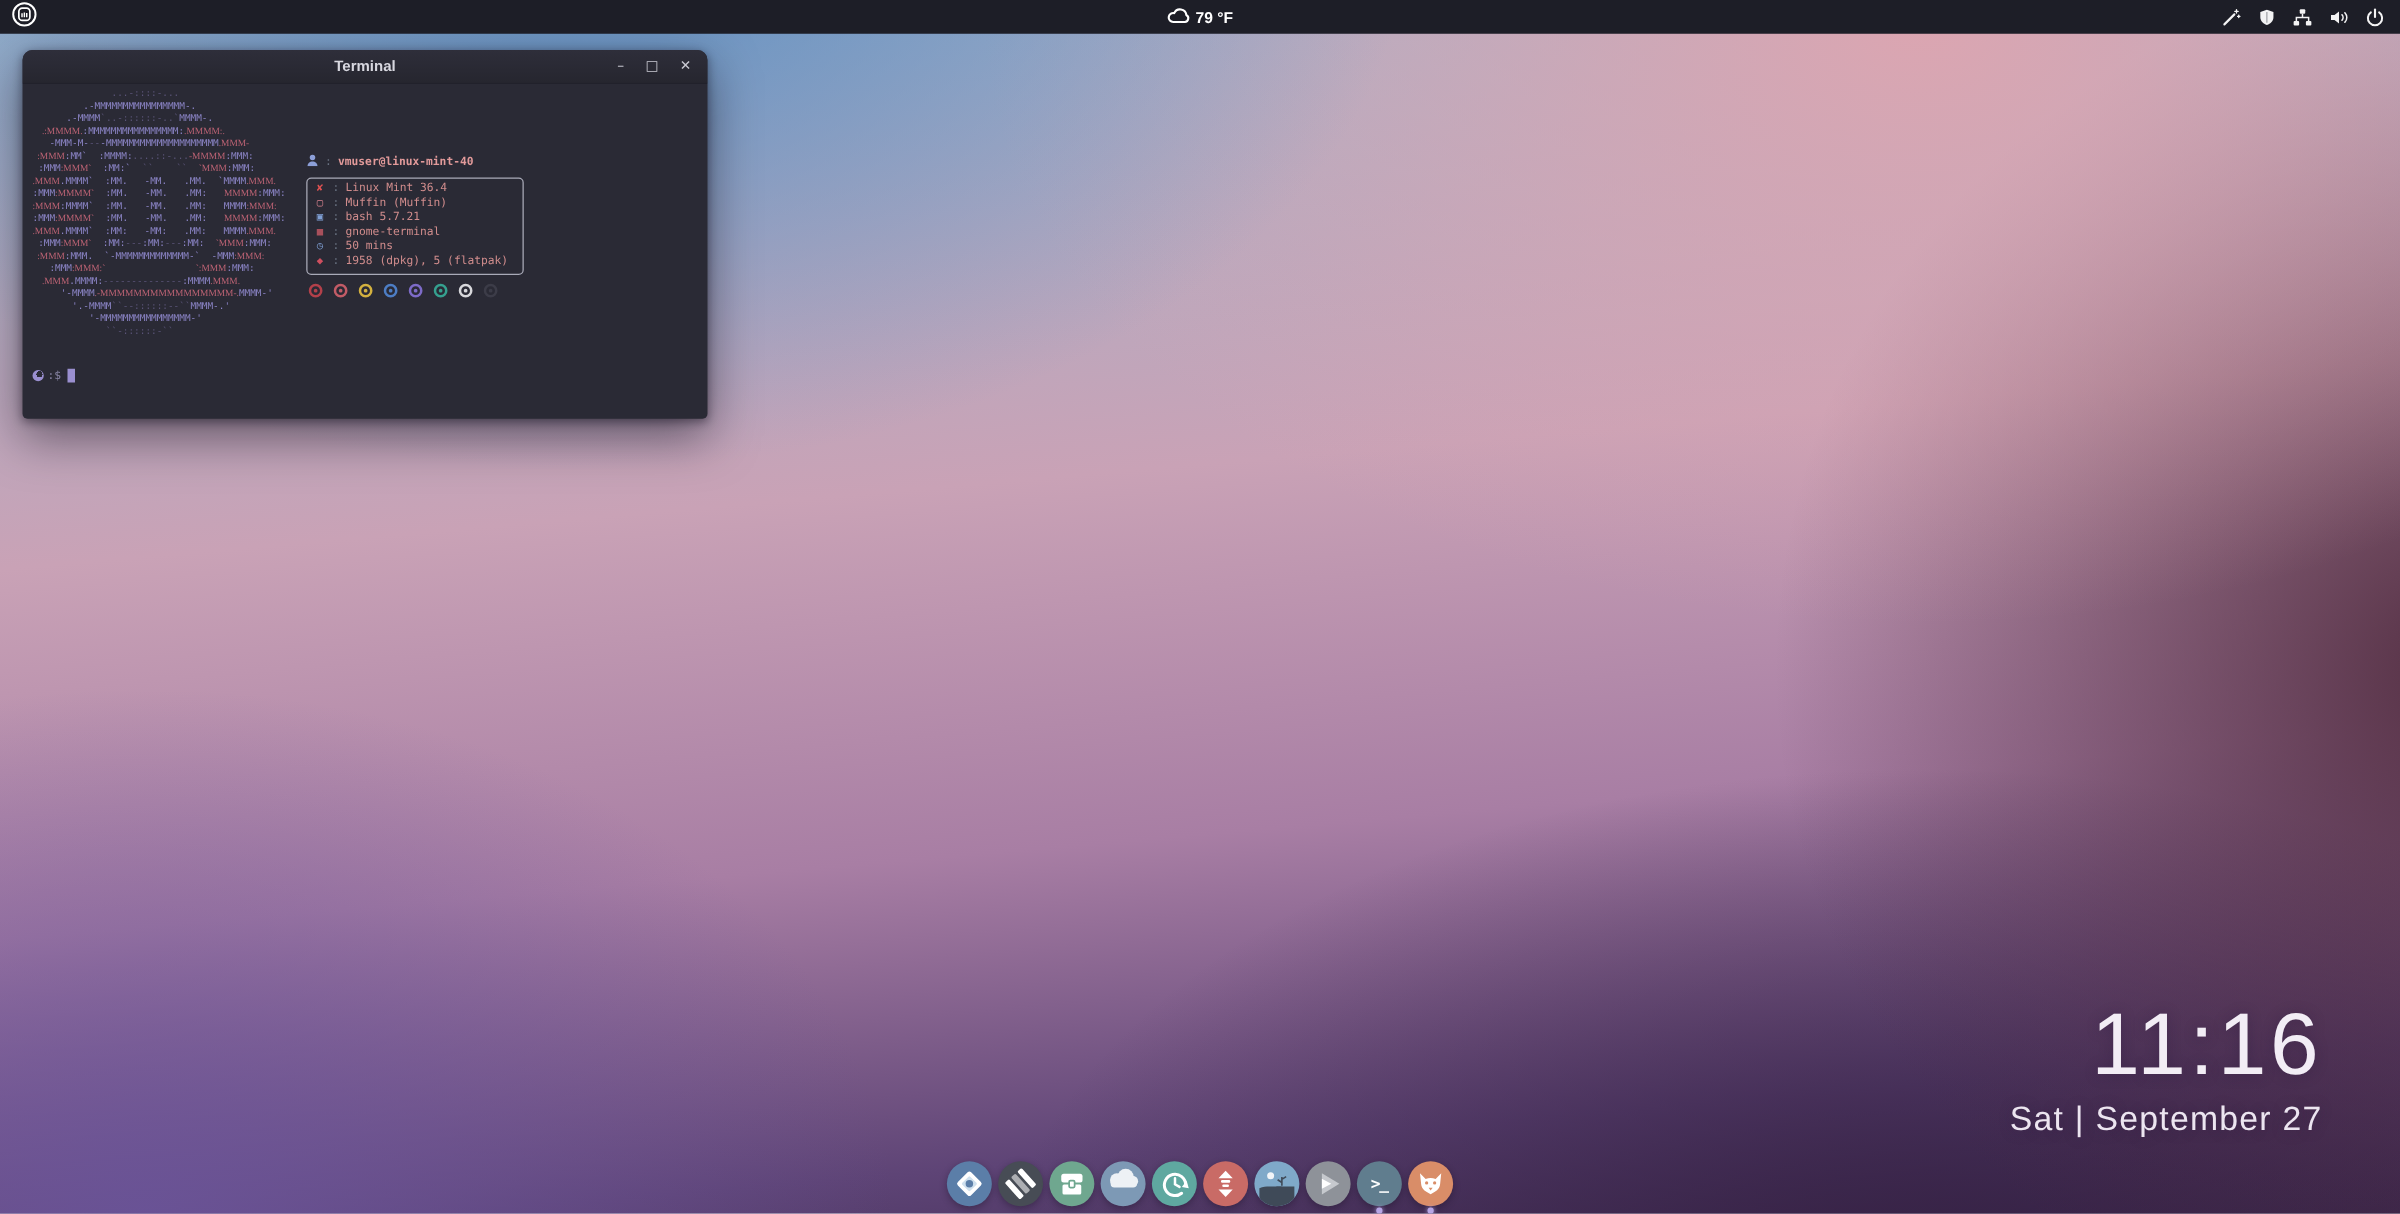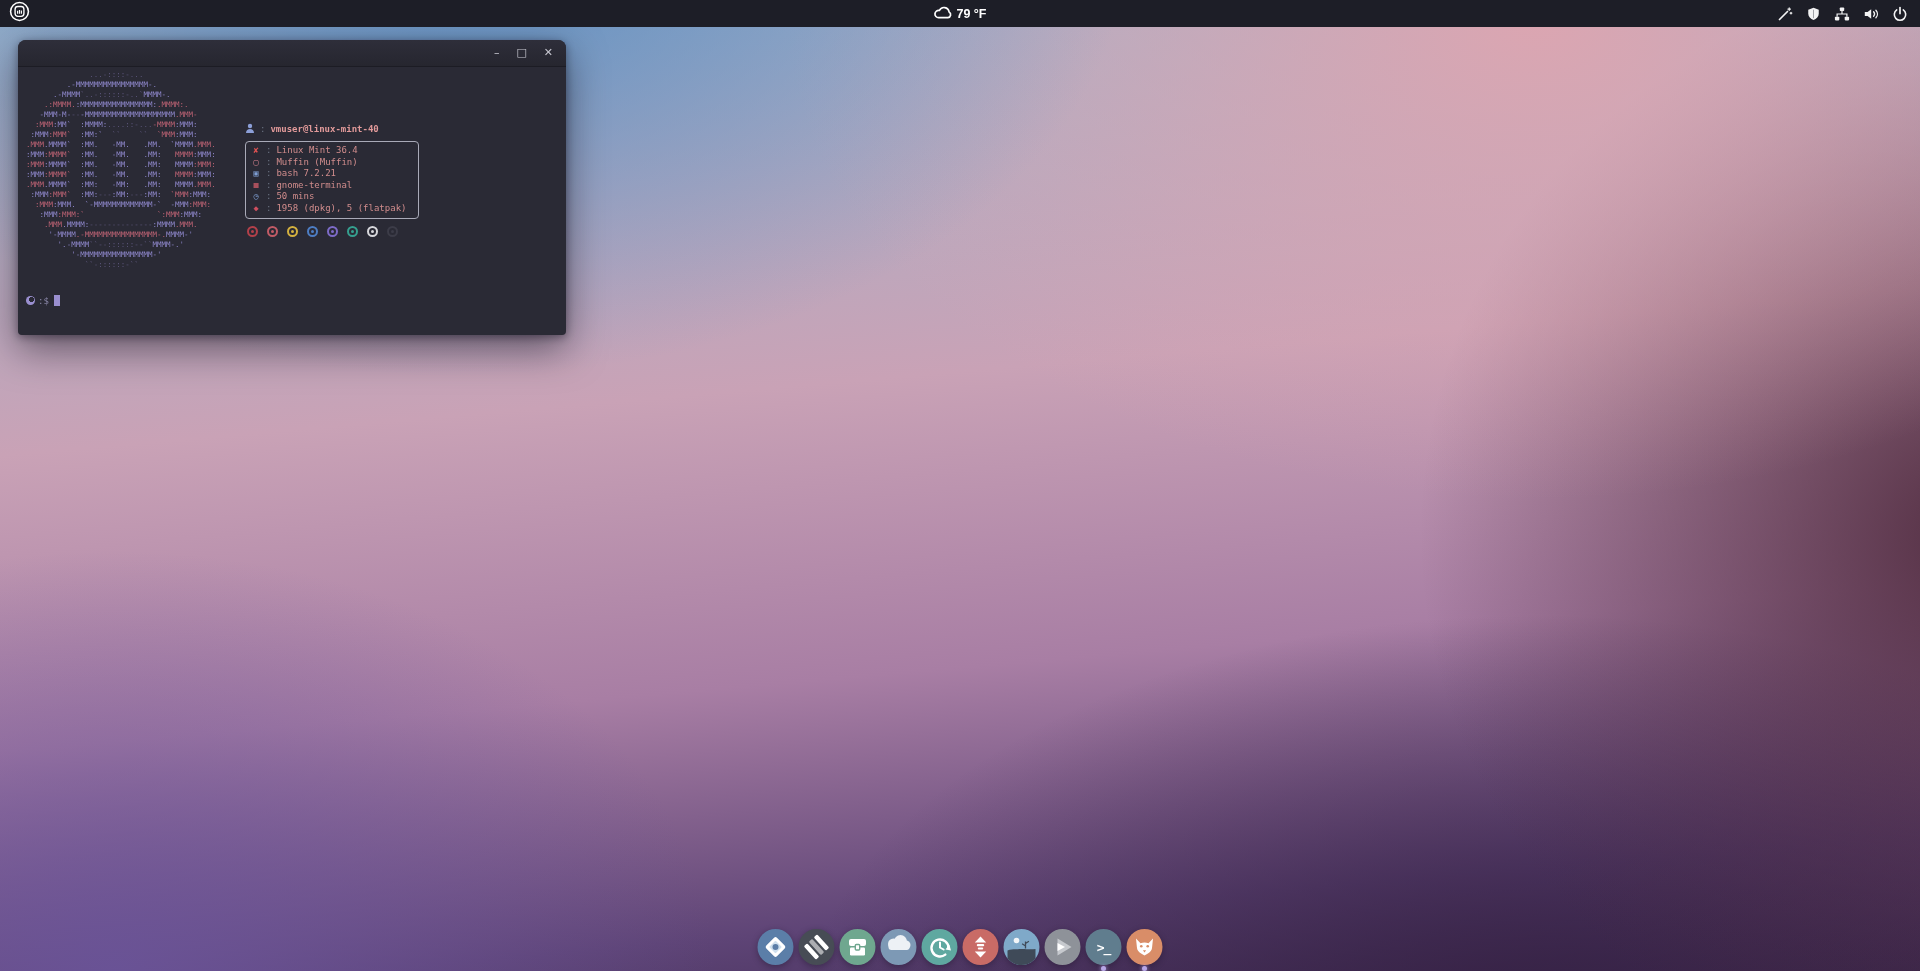--- a/index.html
+++ b/index.html
@@ -23,21 +23,21 @@
   
   .twin{position:absolute;left:18px;top:40px;width:548px;height:295px;border-radius:8px 8px 4px 4px;
         box-shadow:0 14px 38px rgba(10,8,20,.5), 0 2px 8px rgba(10,8,20,.4);background:#2a2a35;}
   .titlebar{height:26px;border-radius:8px 8px 0 0;background:linear-gradient(#2e2e3a,#26262f);
             display:flex;align-items:center;position:relative;border-bottom:1px solid #1c1c24;}
   .title{position:absolute;left:0;right:0;text-align:center;color:#d8d8e0;font-size:12px;font-weight:700;font-family:"Liberation Sans",sans-serif;}
   .controls{margin-left:auto;display:flex;gap:17px;padding-right:13px;z-index:2;color:#c9c9d2;font-size:11px;font-family:"DejaVu Sans",sans-serif;}
   .controls span{cursor:pointer;line-height:26px;}
   .tcontent{position:relative;height:268px;font-family:"DejaVu Sans Mono",monospace;}
   .art{position:absolute;left:8px;top:3px;margin:0;font-size:7.5px;line-height:10px;white-space:pre;letter-spacing:0;}
-  .c-p{color:var(--art-p);} .c-r{color:var(--art-r);} .c-d{color:var(--art-d);}
+  .c-p{color:var(--art-p);} .c-r{color:var(--art-r);font-family:Liberation Serif, serif;} .c-d{color:var(--art-d);}
   .info-col{position:absolute;left:227px;top:56px;}
   .user-line{display:flex;align-items:center;gap:5px;font-size:9px;}
   .user-line .sep{color:#6a7383;}
   .user-line .uval{color:#e29a9a;font-weight:700;}
   .info-box{margin-top:6px;border:1px solid #a9aab8;border-radius:4px;padding:3px 7px 4px 5px;width:max-content;min-width:160px;}
   .info-row{display:flex;gap:5px;font-size:9px;line-height:11.5px;align-items:center;}
   .info-row .ti{width:10px;text-align:center;font-size:8.5px;}
   .info-row .sep{color:#6a7383;}
   .info-row .val{color:#d08c8c;}
   .palette{margin-top:7px;display:flex;gap:9px;padding-left:2px;}
@@ -117,20 +117,21 @@
         <svg width="16" height="16" viewBox="0 0 16 16">
           <path d="M8 1.6v6" stroke="#fff" stroke-width="1.7" stroke-linecap="round"></path>
           <path d="M4.7 3.9a5.7 5.7 0 1 0 6.6 0" stroke="#fff" stroke-width="1.6" fill="none" stroke-linecap="round"></path>
         </svg>
       </span>
     </div>
   </div>
 
   <div class="twin">
     <div class="titlebar">
+      <span class="title">Terminal</span>
       <span class="controls">
         <span>–</span>
         <span>□</span>
         <span>✕</span>
       </span>
     </div>
     <div class="tcontent">
       <pre class="art"><div><span class="c-d">              ...-::::-...</span></div><div><span class="c-p">         .-MMMMMMMMMMMMMMMM-.</span></div><div><span class="c-p">      .-MMMM</span><span class="c-d">`..-::::::-..`</span><span class="c-p">MMMM-.</span></div><div><span class="c-r">    .:MMMM.</span><span class="c-p">:MMMMMMMMMMMMMMMM:</span><span class="c-r">.MMMM:.</span></div><div><span class="c-p">   -MMM-M-</span><span class="c-d">--</span><span class="c-p">-MMMMMMMMMMMMMMMMMMMM</span><span class="c-r">.MMM-</span></div><div><span class="c-r">  :MMM</span><span class="c-p">:MM`</span><span class="c-d">  </span><span class="c-p">:MMMM:</span><span class="c-d">....::-...</span><span class="c-r">-MMMM</span><span class="c-p">:MMM:</span></div><div><span class="c-p"> :MMM</span><span class="c-r">:MMM`</span><span class="c-d">  </span><span class="c-p">:MM:`</span><span class="c-d">  ``    ``  </span><span class="c-r">`MMM</span><span class="c-p">:MMM:</span></div><div><span class="c-r">.MMM</span><span class="c-p">.MMMM`</span><span class="c-d">  </span><span class="c-p">:MM.</span><span class="c-d">   </span><span class="c-p">-MM.</span><span class="c-d">   </span><span class="c-p">.MM.</span><span class="c-d">  </span><span class="c-p">`MMMM</span><span class="c-r">.MMM.</span></div><div><span class="c-p">:MMM</span><span class="c-r">:MMMM`</span><span class="c-d">  </span><span class="c-p">:MM.</span><span class="c-d">   </span><span class="c-p">-MM.</span><span class="c-d">   </span><span class="c-p">.MM:</span><span class="c-d">   </span><span class="c-r">MMMM</span><span class="c-p">:MMM:</span></div><div><span class="c-r">:MMM</span><span class="c-p">:MMMM`</span><span class="c-d">  </span><span class="c-p">:MM.</span><span class="c-d">   </span><span class="c-p">-MM.</span><span class="c-d">   </span><span class="c-p">.MM:</span><span class="c-d">   </span><span class="c-p">MMMM</span><span class="c-r">:MMM:</span></div><div><span class="c-p">:MMM</span><span class="c-r">:MMMM`</span><span class="c-d">  </span><span class="c-p">:MM.</span><span class="c-d">   </span><span class="c-p">-MM.</span><span class="c-d">   </span><span class="c-p">.MM:</span><span class="c-d">   </span><span class="c-r">MMMM</span><span class="c-p">:MMM:</span></div><div><span class="c-r">.MMM</span><span class="c-p">.MMMM`</span><span class="c-d">  </span><span class="c-p">:MM:</span><span class="c-d">   </span><span class="c-p">-MM:</span><span class="c-d">   </span><span class="c-p">.MM:</span><span class="c-d">   </span><span class="c-p">MMMM</span><span class="c-r">.MMM.</span></div><div><span class="c-p"> :MMM</span><span class="c-r">:MMM`</span><span class="c-d">  </span><span class="c-p">:MM:</span><span class="c-d">---</span><span class="c-p">:MM:</span><span class="c-d">---</span><span class="c-p">:MM:</span><span class="c-d">  </span><span class="c-r">`MMM</span><span class="c-p">:MMM:</span></div><div><span class="c-r">  :MMM</span><span class="c-p">:MMM.</span><span class="c-d">  </span><span class="c-p">`-MMMMMMMMMMMMM-`</span><span class="c-d">  </span><span class="c-p">-MMM</span><span class="c-r">:MMM:</span></div><div><span class="c-p">   :MMM</span><span class="c-r">:MMM:`</span><span class="c-d">                </span><span class="c-r">`:MMM</span><span class="c-p">:MMM:</span></div><div><span class="c-r">    .MMM</span><span class="c-p">.MMMM:</span><span class="c-d">--------------</span><span class="c-p">:MMMM</span><span class="c-r">.MMM.</span></div><div><span class="c-p">     '-MMMM</span><span class="c-r">.-MMMMMMMMMMMMMMMM-.</span><span class="c-p">MMMM-'</span></div><div><span class="c-p">       '.-MMMM</span><span class="c-d">``--::::::--``</span><span class="c-p">MMMM-.'</span></div><div><span class="c-p">          '-MMMMMMMMMMMMMMMM-'</span></div><div><span class="c-d">             ``-::::::-``</span></div></pre>
 
       <div class="info-col">
@@ -153,21 +154,21 @@
               <span class="val">Linux Mint 36.4</span>
             </div>
             <div class="info-row">
               <span class="ti" style="color: rgb(217, 131, 143);">▢</span>
               <span class="sep">:</span>
               <span class="val">Muffin (Muffin)</span>
             </div>
             <div class="info-row">
               <span class="ti" style="color: rgb(127, 159, 212);">▣</span>
               <span class="sep">:</span>
-              <span class="val">bash 7.2.21</span>
+              <span class="val">bash 5.7.21</span>
             </div>
             <div class="info-row">
               <span class="ti" style="color: rgb(168, 80, 92);">■</span>
               <span class="sep">:</span>
               <span class="val">gnome-terminal</span>
             </div>
             <div class="info-row">
               <span class="ti" style="color: rgb(127, 159, 212);">◷</span>
               <span class="sep">:</span>
               <span class="val">50 mins</span>
@@ -207,20 +208,24 @@
       </div>
 
       <div class="prompt-line">
         <span class="orb"></span>
         <span class="ptext">:$</span>
         <span class="cursor"></span>
       </div>
     </div>
   </div>
 
+  <div class="clockw">
+    <div class="time">11:16</div>
+    <div class="date">Sat | September 27</div>
+  </div>
 
   <div class="dock">
     <span class="dock-wrap">
       <span class="dock-item" style="background: rgb(91, 126, 168);">
         <svg width="36" height="36" viewBox="0 0 36 36">
           <rect x="10.5" y="10.5" width="15" height="15" rx="2" transform="rotate(45 18 18)" fill="#fff"></rect>
           <rect x="13.5" y="13.5" width="9" height="9" rx="1" transform="rotate(45 18 18)" fill="#cfe0ee"></rect>
           <circle cx="18" cy="18" r="3" fill="#5b7ea8"></circle>
         </svg>
       </span>

